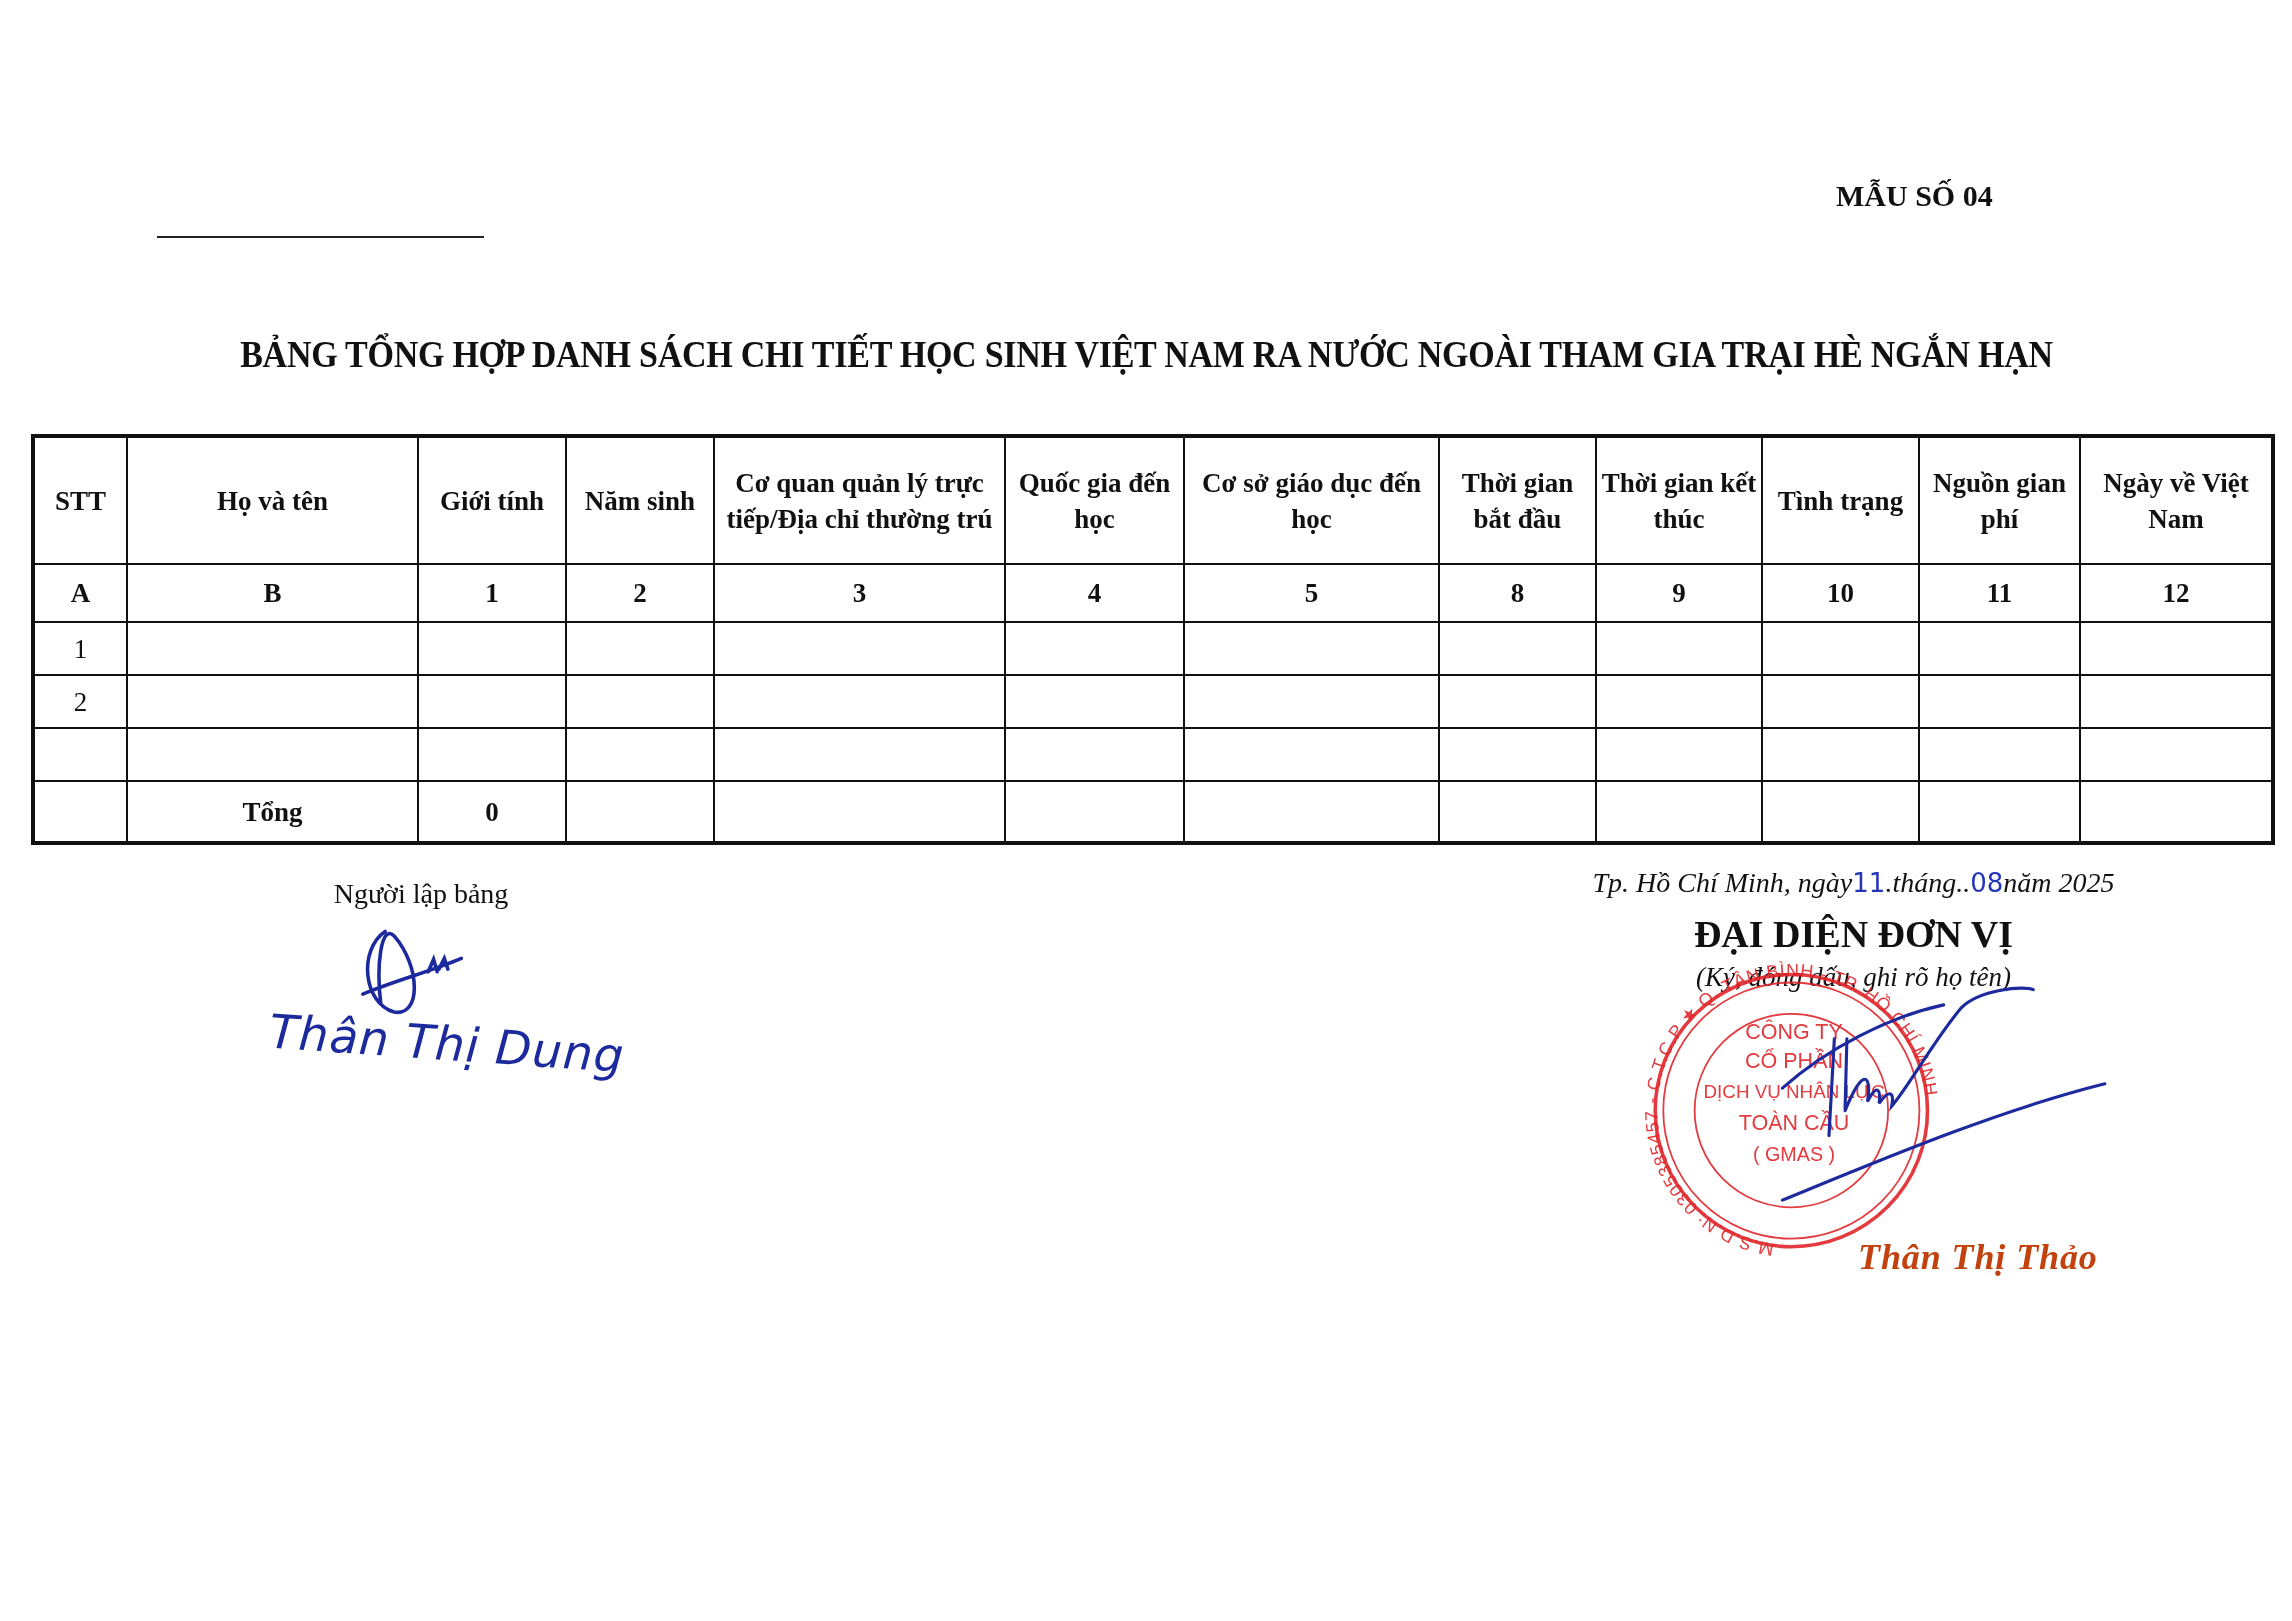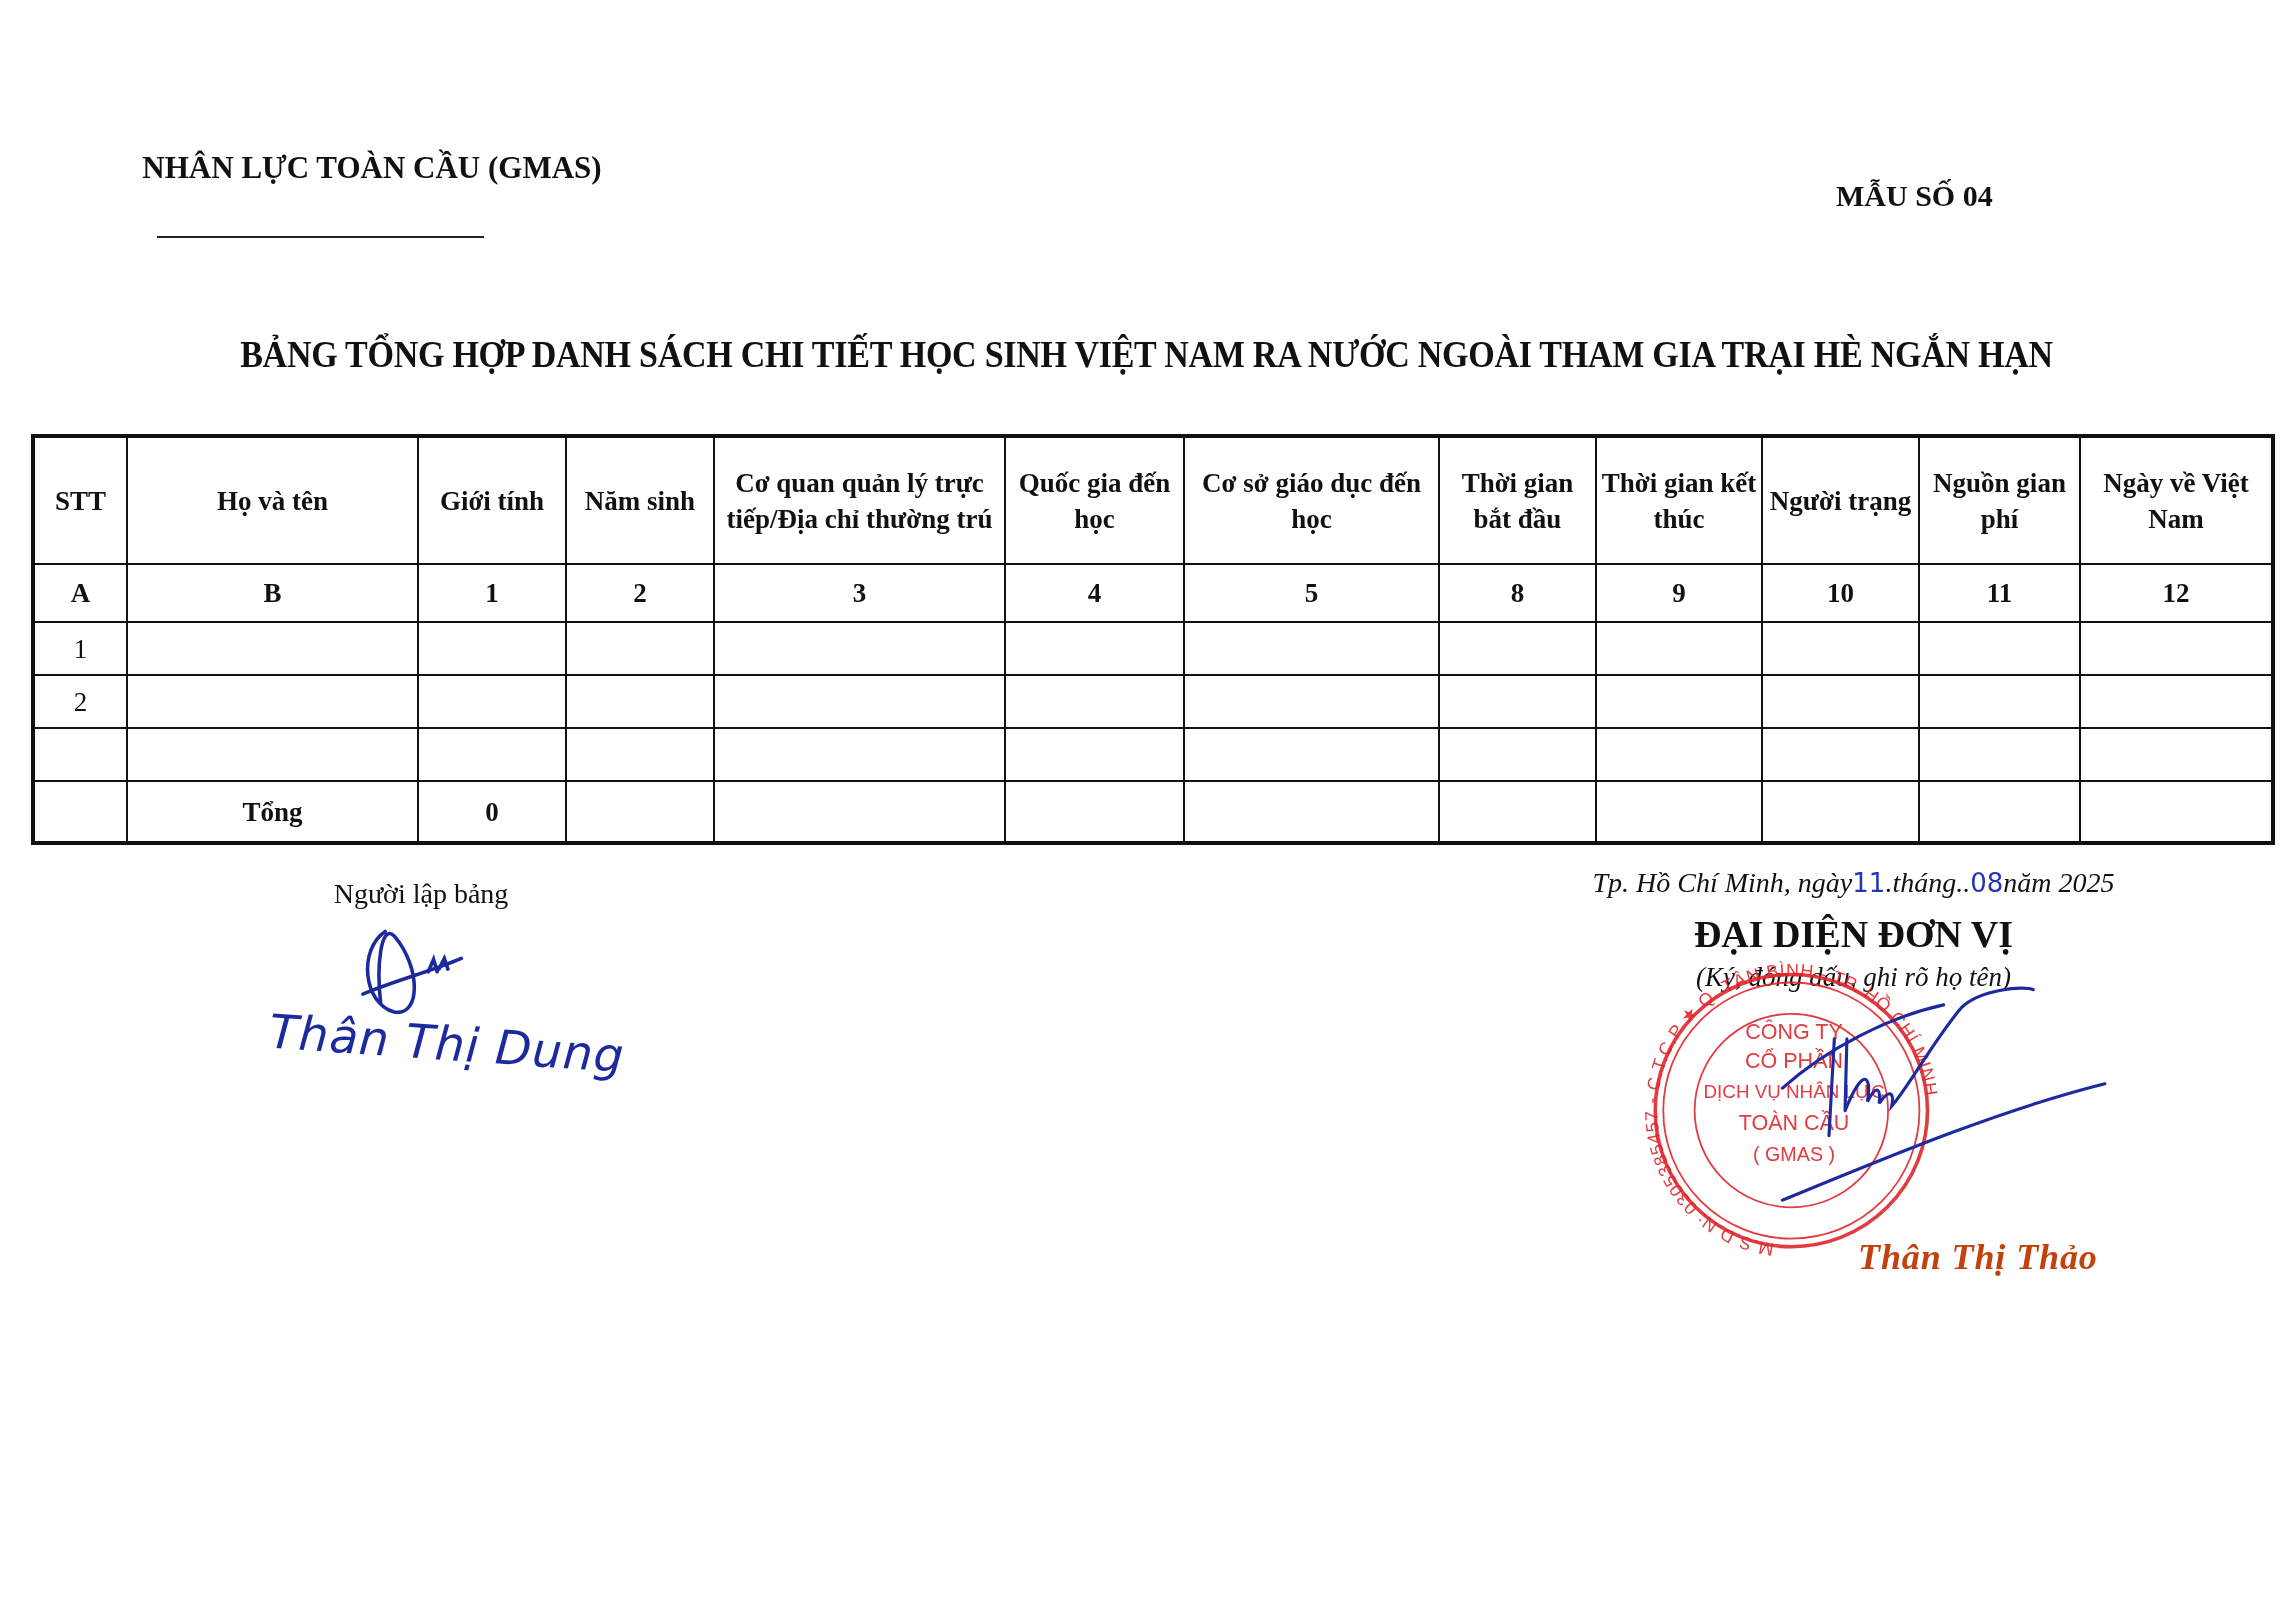--- a/index.html
+++ b/index.html
@@ -41,21 +41,20 @@
   .right-signer {
     left:1858px; top:1236px; font-size:36px; font-weight:bold; font-style:italic; color:#c2410c;
     font-family:"Liberation Serif",serif; letter-spacing:0.9px;
   }
   svg.overlay { position:absolute; left:0; top:0; }
 </style>
 </head>
 <body>
 
 <div class="abs company">
-  <div>NHÂN LỰC TOÀN CẦU (GMAS)</div>
 </div>
 <div class="abs company-underline"></div>
 <div class="abs form-no">MẪU SỐ 04</div>
 
 <div class="abs title">BẢNG TỔNG HỢP DANH SÁCH CHI TIẾT HỌC SINH VIỆT NAM RA NƯỚC NGOÀI THAM GIA TRẠI HÈ NGẮN HẠN</div>
 
 <table class="grid">
   <colgroup>
     <col style="width:94px">
       <col style="width:291px">
@@ -74,21 +73,21 @@
     <tr>
       <th>STT</th>
       <th>Họ và tên</th>
       <th>Giới tính</th>
       <th>Năm sinh</th>
       <th>Cơ quan quản lý trực tiếp/Địa chỉ thường trú</th>
       <th>Quốc gia đến học</th>
       <th>Cơ sở giáo dục đến học</th>
       <th>Thời gian bắt đầu</th>
       <th>Thời gian kết thúc</th>
-      <th>Người trạng</th>
+      <th>Tình trạng</th>
       <th>Nguồn gian phí</th>
       <th>Ngày về Việt Nam</th>
     </tr>
   </thead>
   <tbody>
     <tr class="idx">
       <td>A</td>
       <td>B</td>
       <td>1</td>
       <td>2</td>

